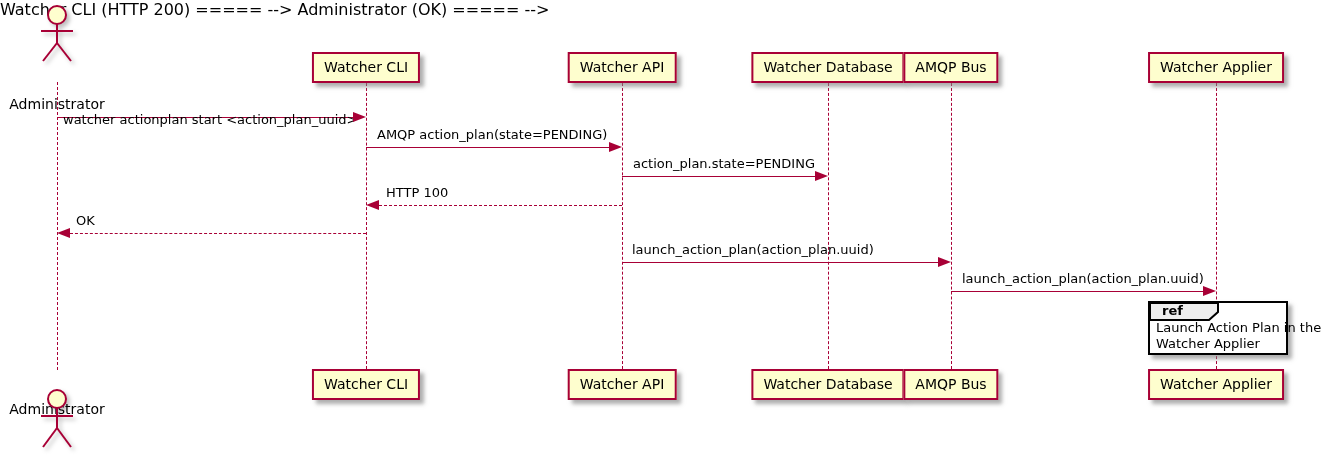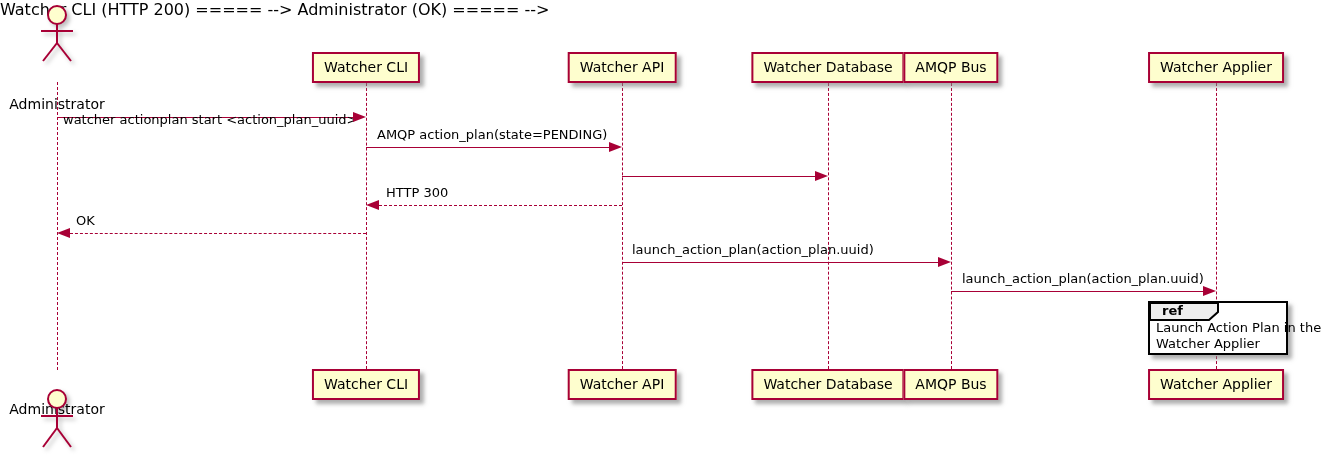--- a/index.html
+++ b/index.html
@@ -114,25 +114,26 @@
   <div class="msg-label" style="left:63px; top:112px;">watcher actionplan start &lt;action_plan_uuid&gt;</div>
   <div class="msg-line solid" style="left:57px; top:117px; width:297px;"></div>
   <div class="arr right" style="left:353px; top:112px;"></div>
 
   
   <div class="msg-label" style="left:377px; top:127px;">AMQP action_plan(state=PENDING)</div>
   <div class="msg-line solid" style="left:366px; top:147px; width:244px;"></div>
   <div class="arr right" style="left:609px; top:142px;"></div>
 
   
+  <div class="msg-label" style="left:633px; top:156px;">action_plan.state=PENDING</div>
   <div class="msg-line solid" style="left:622px; top:176px; width:194px;"></div>
   <div class="arr right" style="left:815px; top:171px;"></div>
 
    Watcher CLI (HTTP 200) ===== --&gt;
-  <div class="msg-label" style="left:386px; top:185px;">HTTP 300</div>
+  <div class="msg-label" style="left:386px; top:185px;">HTTP 100</div>
   <div class="msg-line dashed" style="left:379px; top:205px; width:243px;"></div>
   <div class="arr left" style="left:366px; top:200px;"></div>
 
    Administrator (OK) ===== --&gt;
   <div class="msg-label" style="left:76px; top:213px;">OK</div>
   <div class="msg-line dashed" style="left:70px; top:233px; width:296px;"></div>
   <div class="arr left" style="left:57px; top:228px;"></div>
 
   
   <div class="msg-label" style="left:632px; top:242px;">launch_action_plan(action_plan.uuid)</div>

